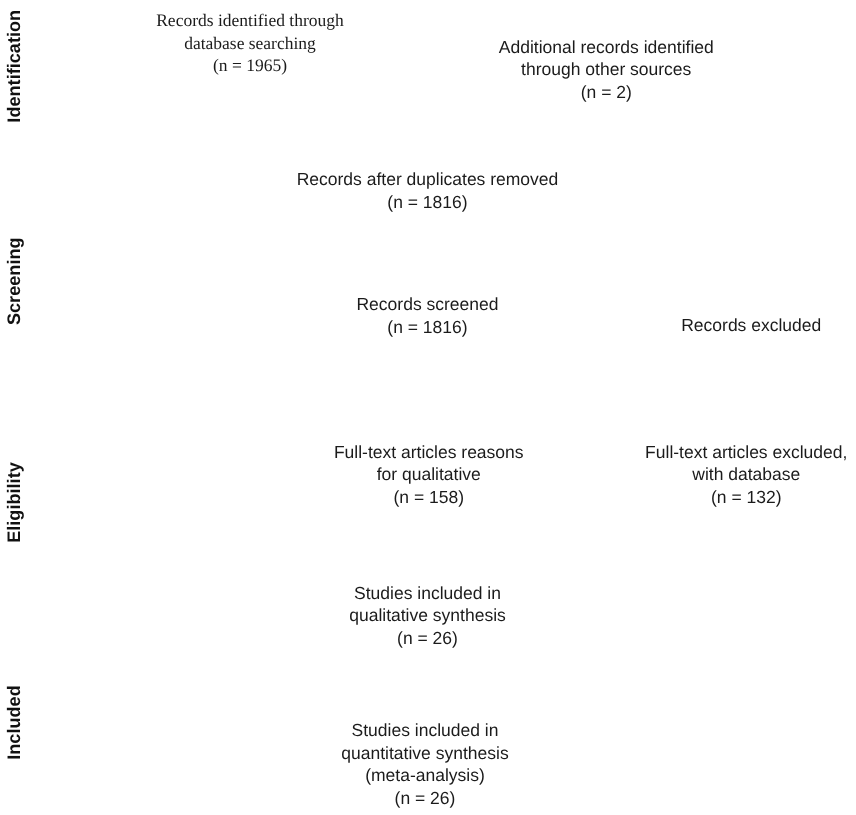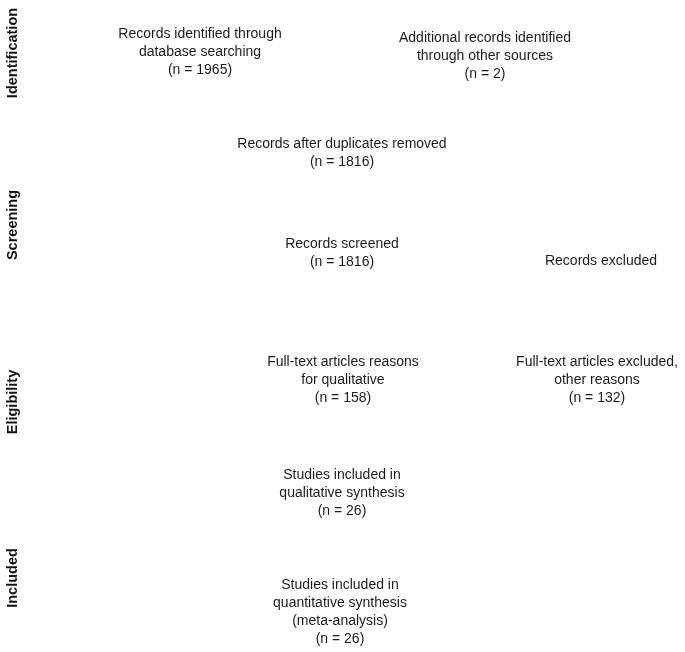--- a/index.html
+++ b/index.html
@@ -43,21 +43,21 @@
 </head>
 <body>
 
 <div class="canvas">
 
   <div class="stage-label" style="left:-38px; top:43px;">Identification</div>
   <div class="stage-label" style="left:-38px; top:215px;">Screening</div>
   <div class="stage-label" style="left:-38px; top:392px;">Eligibility</div>
   <div class="stage-label" style="left:-38px; top:568px;">Included</div>
 
-  <div class="flow-box" style="left:100px; top:24px; width:200px;">
+  <div class="flow-box" style="left:100px; top:9px; width:200px;font-family:Liberation Serif, serif;">
     <span class="line">Records identified through</span>
     <span class="line">database searching</span>
     <span class="line">(n = 1965)</span>
   </div>
 
   <div class="flow-box" style="left:385px; top:12px; width:200px;margin-top:16px;">
     <span class="line">Additional records identified</span>
     <span class="line">through other sources</span>
     <span class="line">(n = 2)</span>
   </div>
@@ -77,21 +77,21 @@
   </div>
 
   <div class="flow-box" style="left:248px; top:352px; width:190px;">
     <span class="line">Full-text articles reasons</span>
     <span class="line">for qualitative</span>
     <span class="line">(n = 158)</span>
   </div>
 
   <div class="flow-box" style="left:509px; top:352px; width:176px;">
     <span class="line">Full-text articles excluded,</span>
-    <span class="line">other reasons</span>
+    <span class="line">with database</span>
     <span class="line">(n = 132)</span>
   </div>
 
   <div class="flow-box" style="left:247px; top:465px; width:190px;">
     <span class="line">Studies included in</span>
     <span class="line">qualitative synthesis</span>
     <span class="line">(n = 26)</span>
   </div>
 
   <div class="flow-box" style="left:240px; top:575px; width:200px;">

